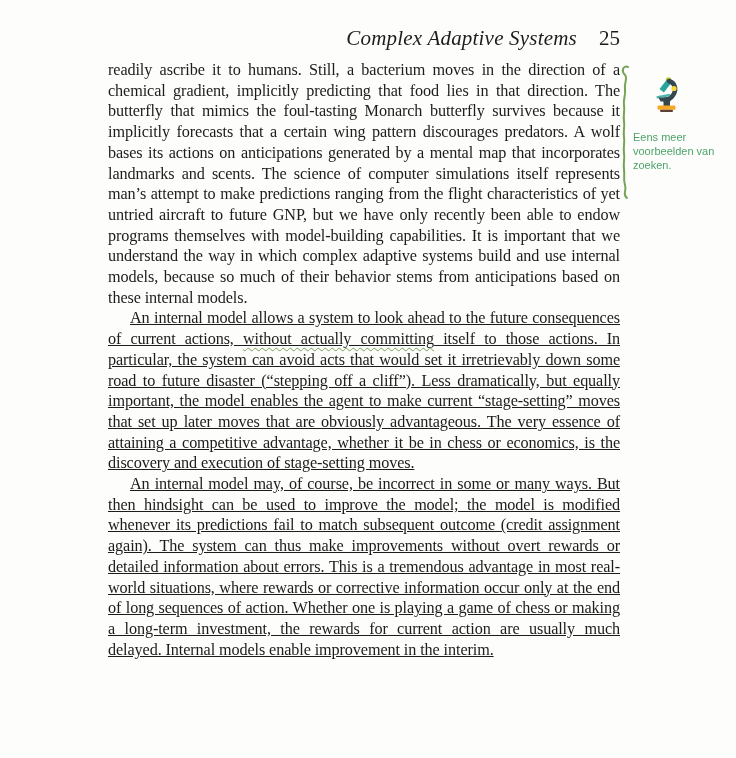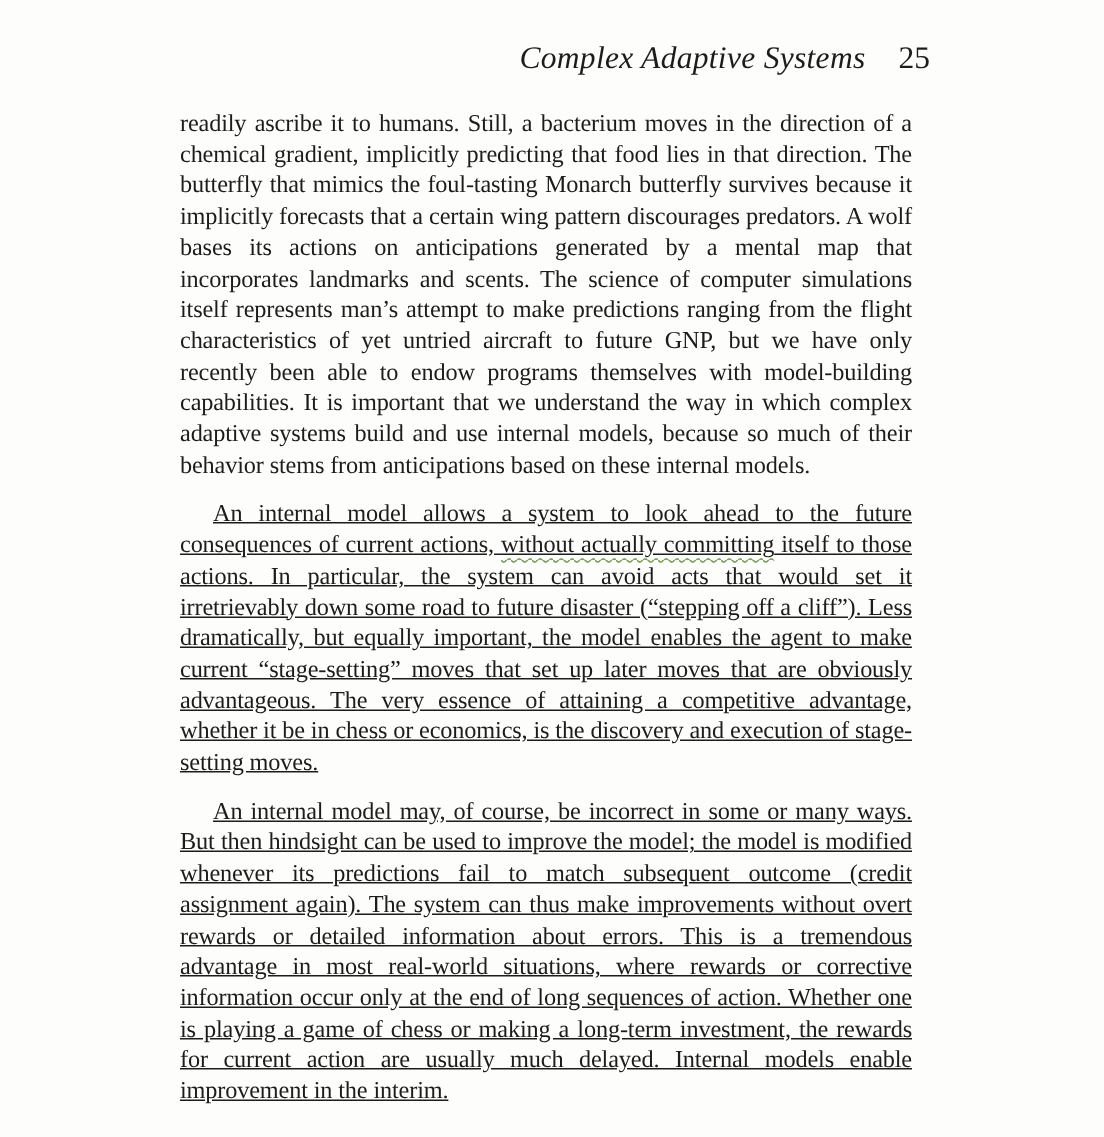--- a/index.html
+++ b/index.html
@@ -23,21 +23,21 @@
     white-space:nowrap;
   }
   .header .title{font-style:italic;letter-spacing:.2px;}
   .header .pagenum{font-style:normal;margin-left:22px;}
   .body-text{
     position:absolute;top:60px;left:108px;width:512px;
     font-size:16.2px;line-height:20.7px;
     text-align:justify;
     letter-spacing:-0.1px;
   }
-  .body-text p{margin:12px;}
+  .body-text p{margin:0;}
   .body-text p.indent{text-indent:22px;text-decoration:underline;}
   .underlined-phrase{
     text-decoration:underline;
     text-decoration-style:wavy;
     text-decoration-color:#76a356;
     text-decoration-thickness:1px;
     text-underline-offset:3px;
   }
   .margin-note{
     position:absolute;top:62px;left:616px;width:104px;height:150px;
@@ -65,14 +65,39 @@
   <div class="header">
     <span class="title">Complex Adaptive Systems</span><span class="pagenum">25</span>
   </div>
 
   <div class="body-text">
     <p>readily ascribe it to humans. Still, a bacterium moves in the direction of a chemical gradient, implicitly predicting that food lies in that direction. The butterfly that mimics the foul-tasting Monarch butterfly survives because it implicitly forecasts that a certain wing pattern discourages predators. A wolf bases its actions on anticipations generated by a mental map that incorporates landmarks and scents. The science of computer simulations itself represents man’s attempt to make predictions ranging from the flight characteristics of yet untried aircraft to future GNP, but we have only recently been able to endow programs themselves with model-building capabilities. It is important that we understand the way in which complex adaptive systems build and use internal models, because so much of their behavior stems from anticipations based on these internal models.</p>
     <p class="indent"><span>An internal model allows a system to look ahead to the future consequences of current actions, </span><span class="underlined-phrase">without actually committing</span><span> itself to those actions. In particular, the system can avoid acts that would set it irretrievably down some road to future disaster (“stepping off a cliff”). Less dramatically, but equally important, the model enables the agent to make current “stage-setting” moves that set up later moves that are obviously advantageous. The very essence of attaining a competitive advantage, whether it be in chess or economics, is the discovery and execution of stage-setting moves.</span></p>
     <p class="indent">An internal model may, of course, be incorrect in some or many ways. But then hindsight can be used to improve the model; the model is modified whenever its predictions fail to match subsequent outcome (credit assignment again). The system can thus make improvements without overt rewards or detailed information about errors. This is a tremendous advantage in most real-world situations, where rewards or corrective information occur only at the end of long sequences of action. Whether one is playing a game of chess or making a long-term investment, the rewards for current action are usually much delayed. Internal models enable improvement in the interim.</p>
   </div>
 
+  <div class="margin-note">
+    <svg class="squiggle" width="14" height="136" viewBox="0 0 14 136">
+      <path d="M 10 3 C 5 1, 3 7, 7 11
+               C 10 14, 6 19, 7 25
+               C 8 31, 5 35, 6 41
+               C 7 47, 5 51, 6 57
+               C 7 63, 5 67, 6 73
+               C 7 79, 5 83, 6 89
+               C 7 95, 5 99, 6 105
+               C 7 111, 5 115, 7 121
+               C 9 127, 4 130, 9 134" fill="none" stroke="#76a356" stroke-width="2" stroke-linecap="round"></path>
+    </svg>
+    <svg class="note-icon" width="32" height="38" viewBox="0 0 32 38">
+      <circle cx="18.5" cy="4" r="2.8" fill="#c0ca33"></circle>
+      <rect x="12.5" y="4.5" width="5.5" height="11.5" fill="#26a69a" transform="rotate(38 15.2 10.2)"></rect>
+      <path d="M 19 5 C 25.5 7, 27.5 15, 21.5 21 C 19.5 23, 17 24, 15 23.5" fill="none" stroke="#37474f" stroke-width="4.6" stroke-linecap="round"></path>
+      <circle cx="24" cy="12.5" r="2.6" fill="#fdd835"></circle>
+      <rect x="6.5" y="19" width="13.5" height="2.4" fill="#4db6ac" transform="rotate(-10 13 20)"></rect>
+      <path d="M 8.5 21.5 L 22 21.5 L 20 25.5 L 10.5 25.5 Z" fill="#37474f"></path>
+      <rect x="13.5" y="24.5" width="6.5" height="5.5" fill="#37474f"></rect>
+      <rect x="7.5" y="29.5" width="18" height="4.2" rx="1.2" fill="#f9a825"></rect>
+      <rect x="10" y="33.7" width="13" height="2.2" rx="1" fill="#5d4037"></rect>
+    </svg>
+    <div class="note-text">Eens meer voorbeelden van zoeken.</div>
+  </div>
 
 </div>
 
 </body></html>

